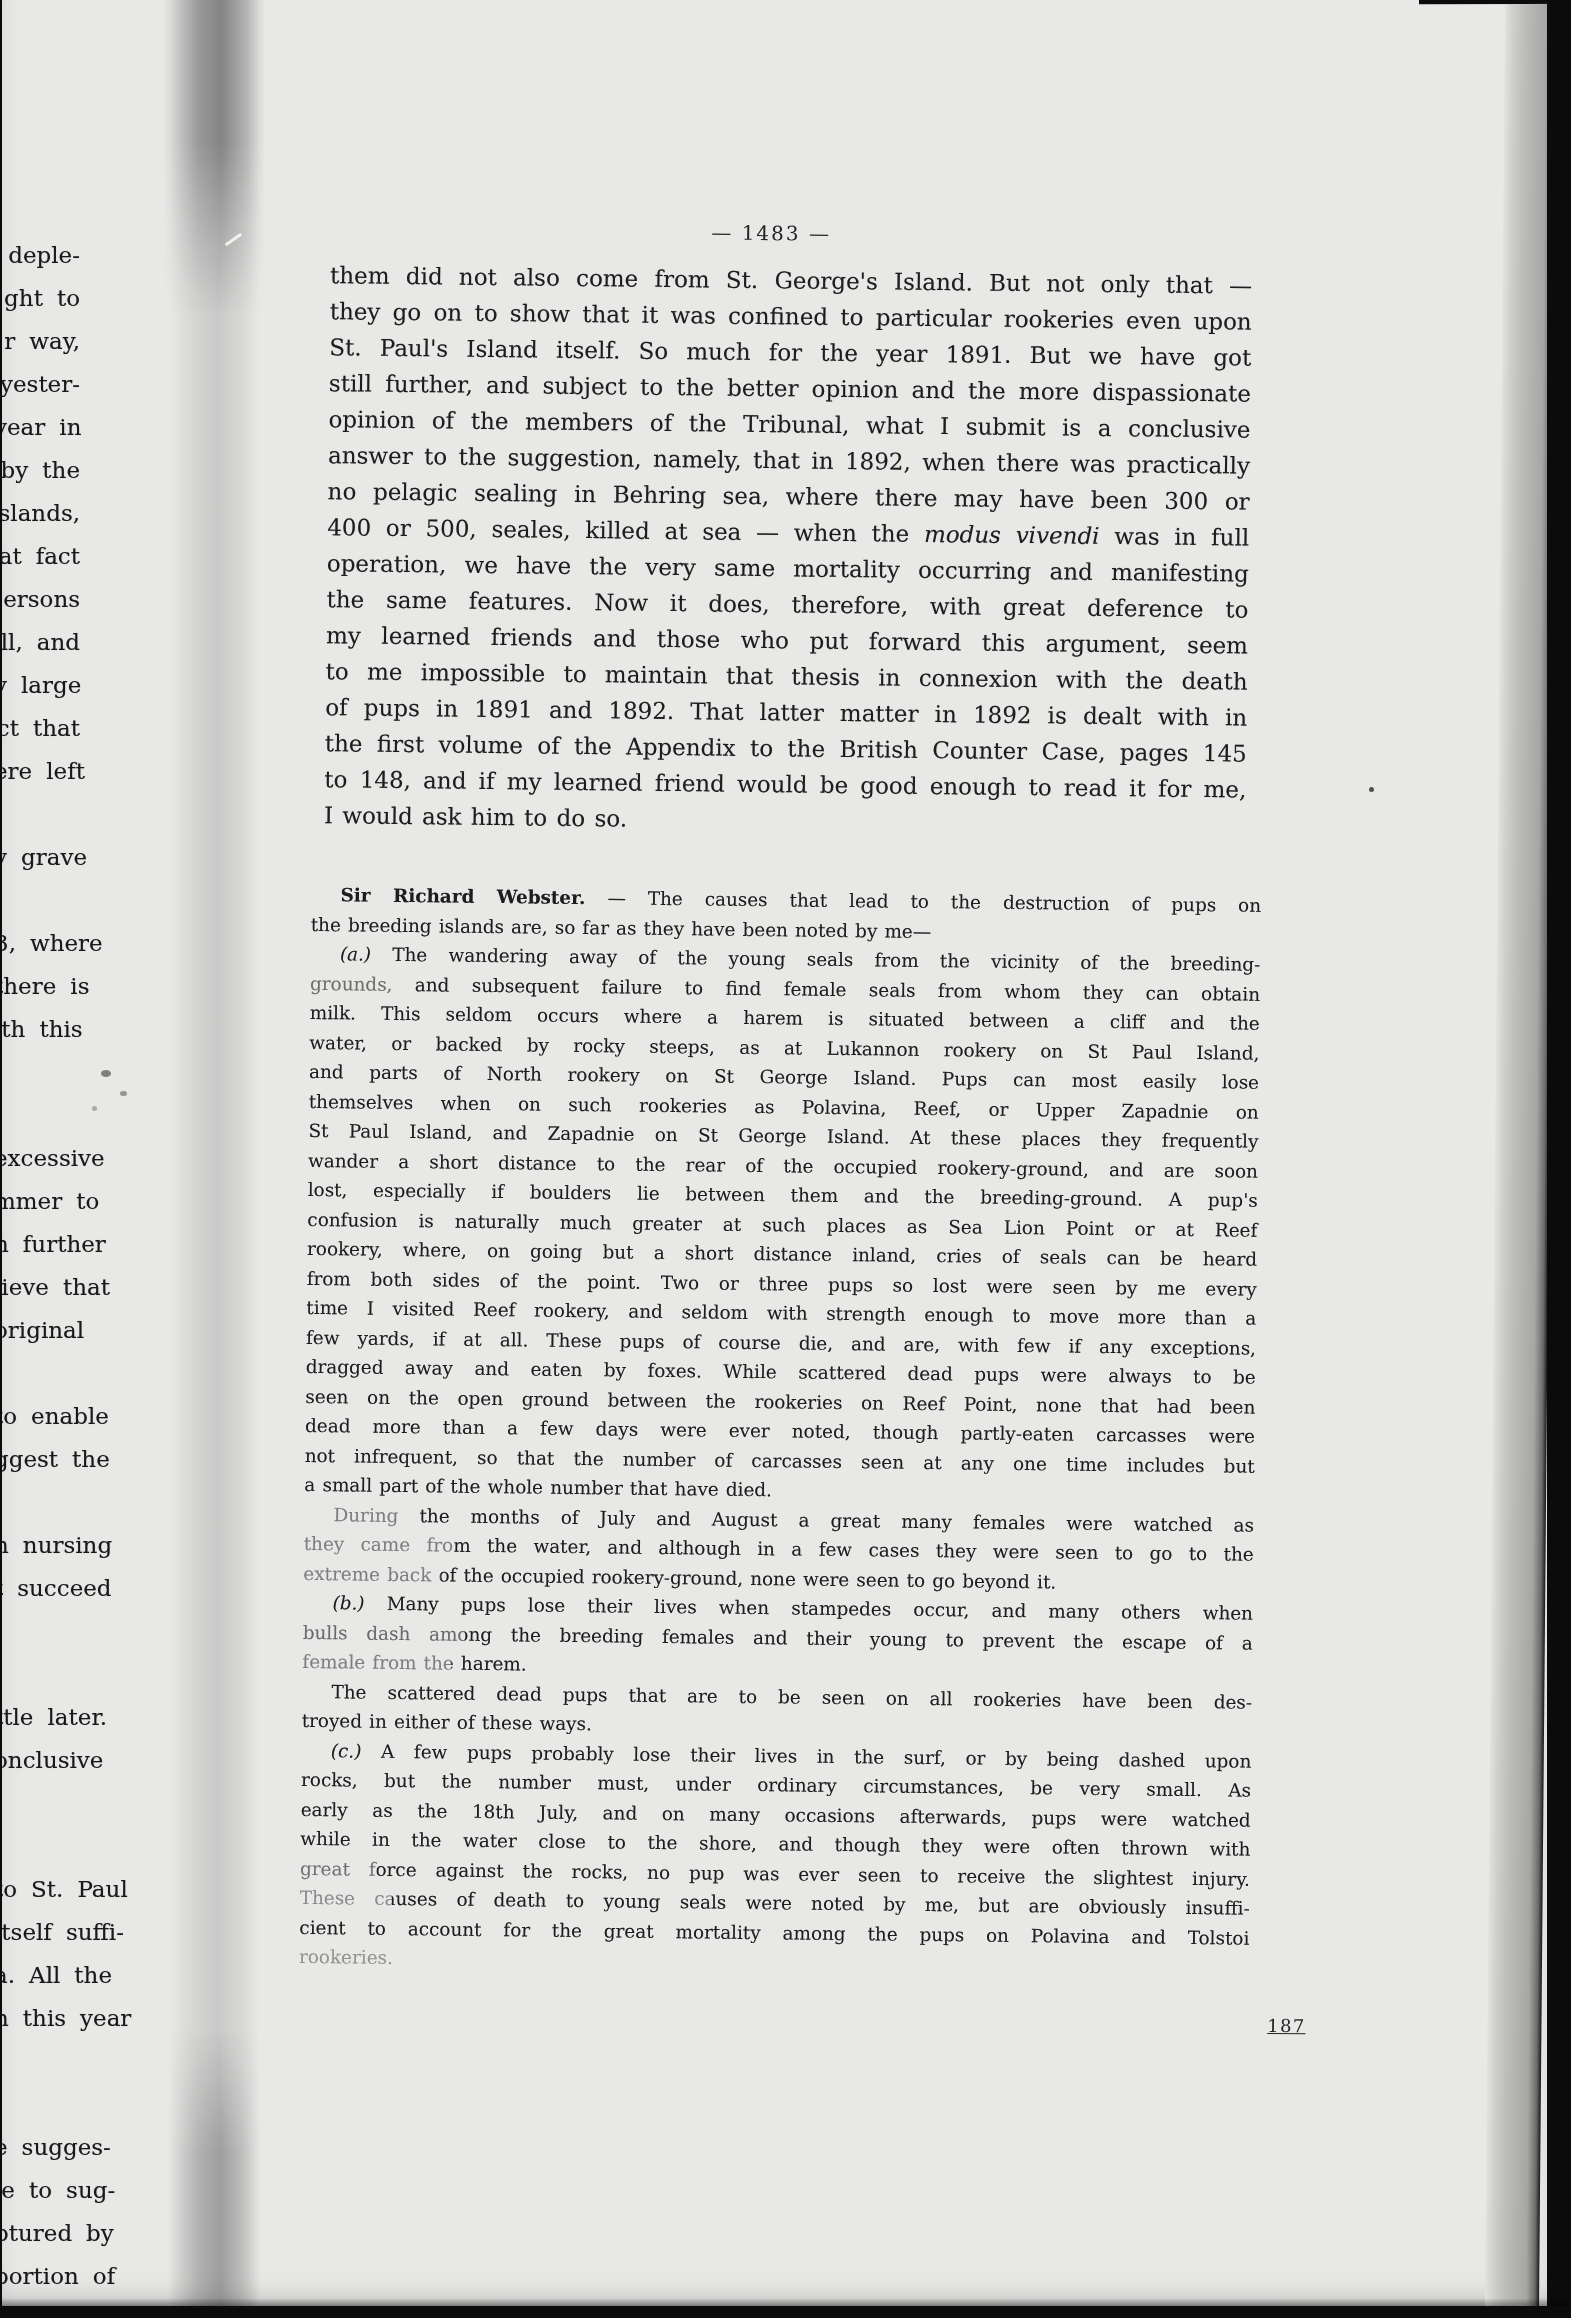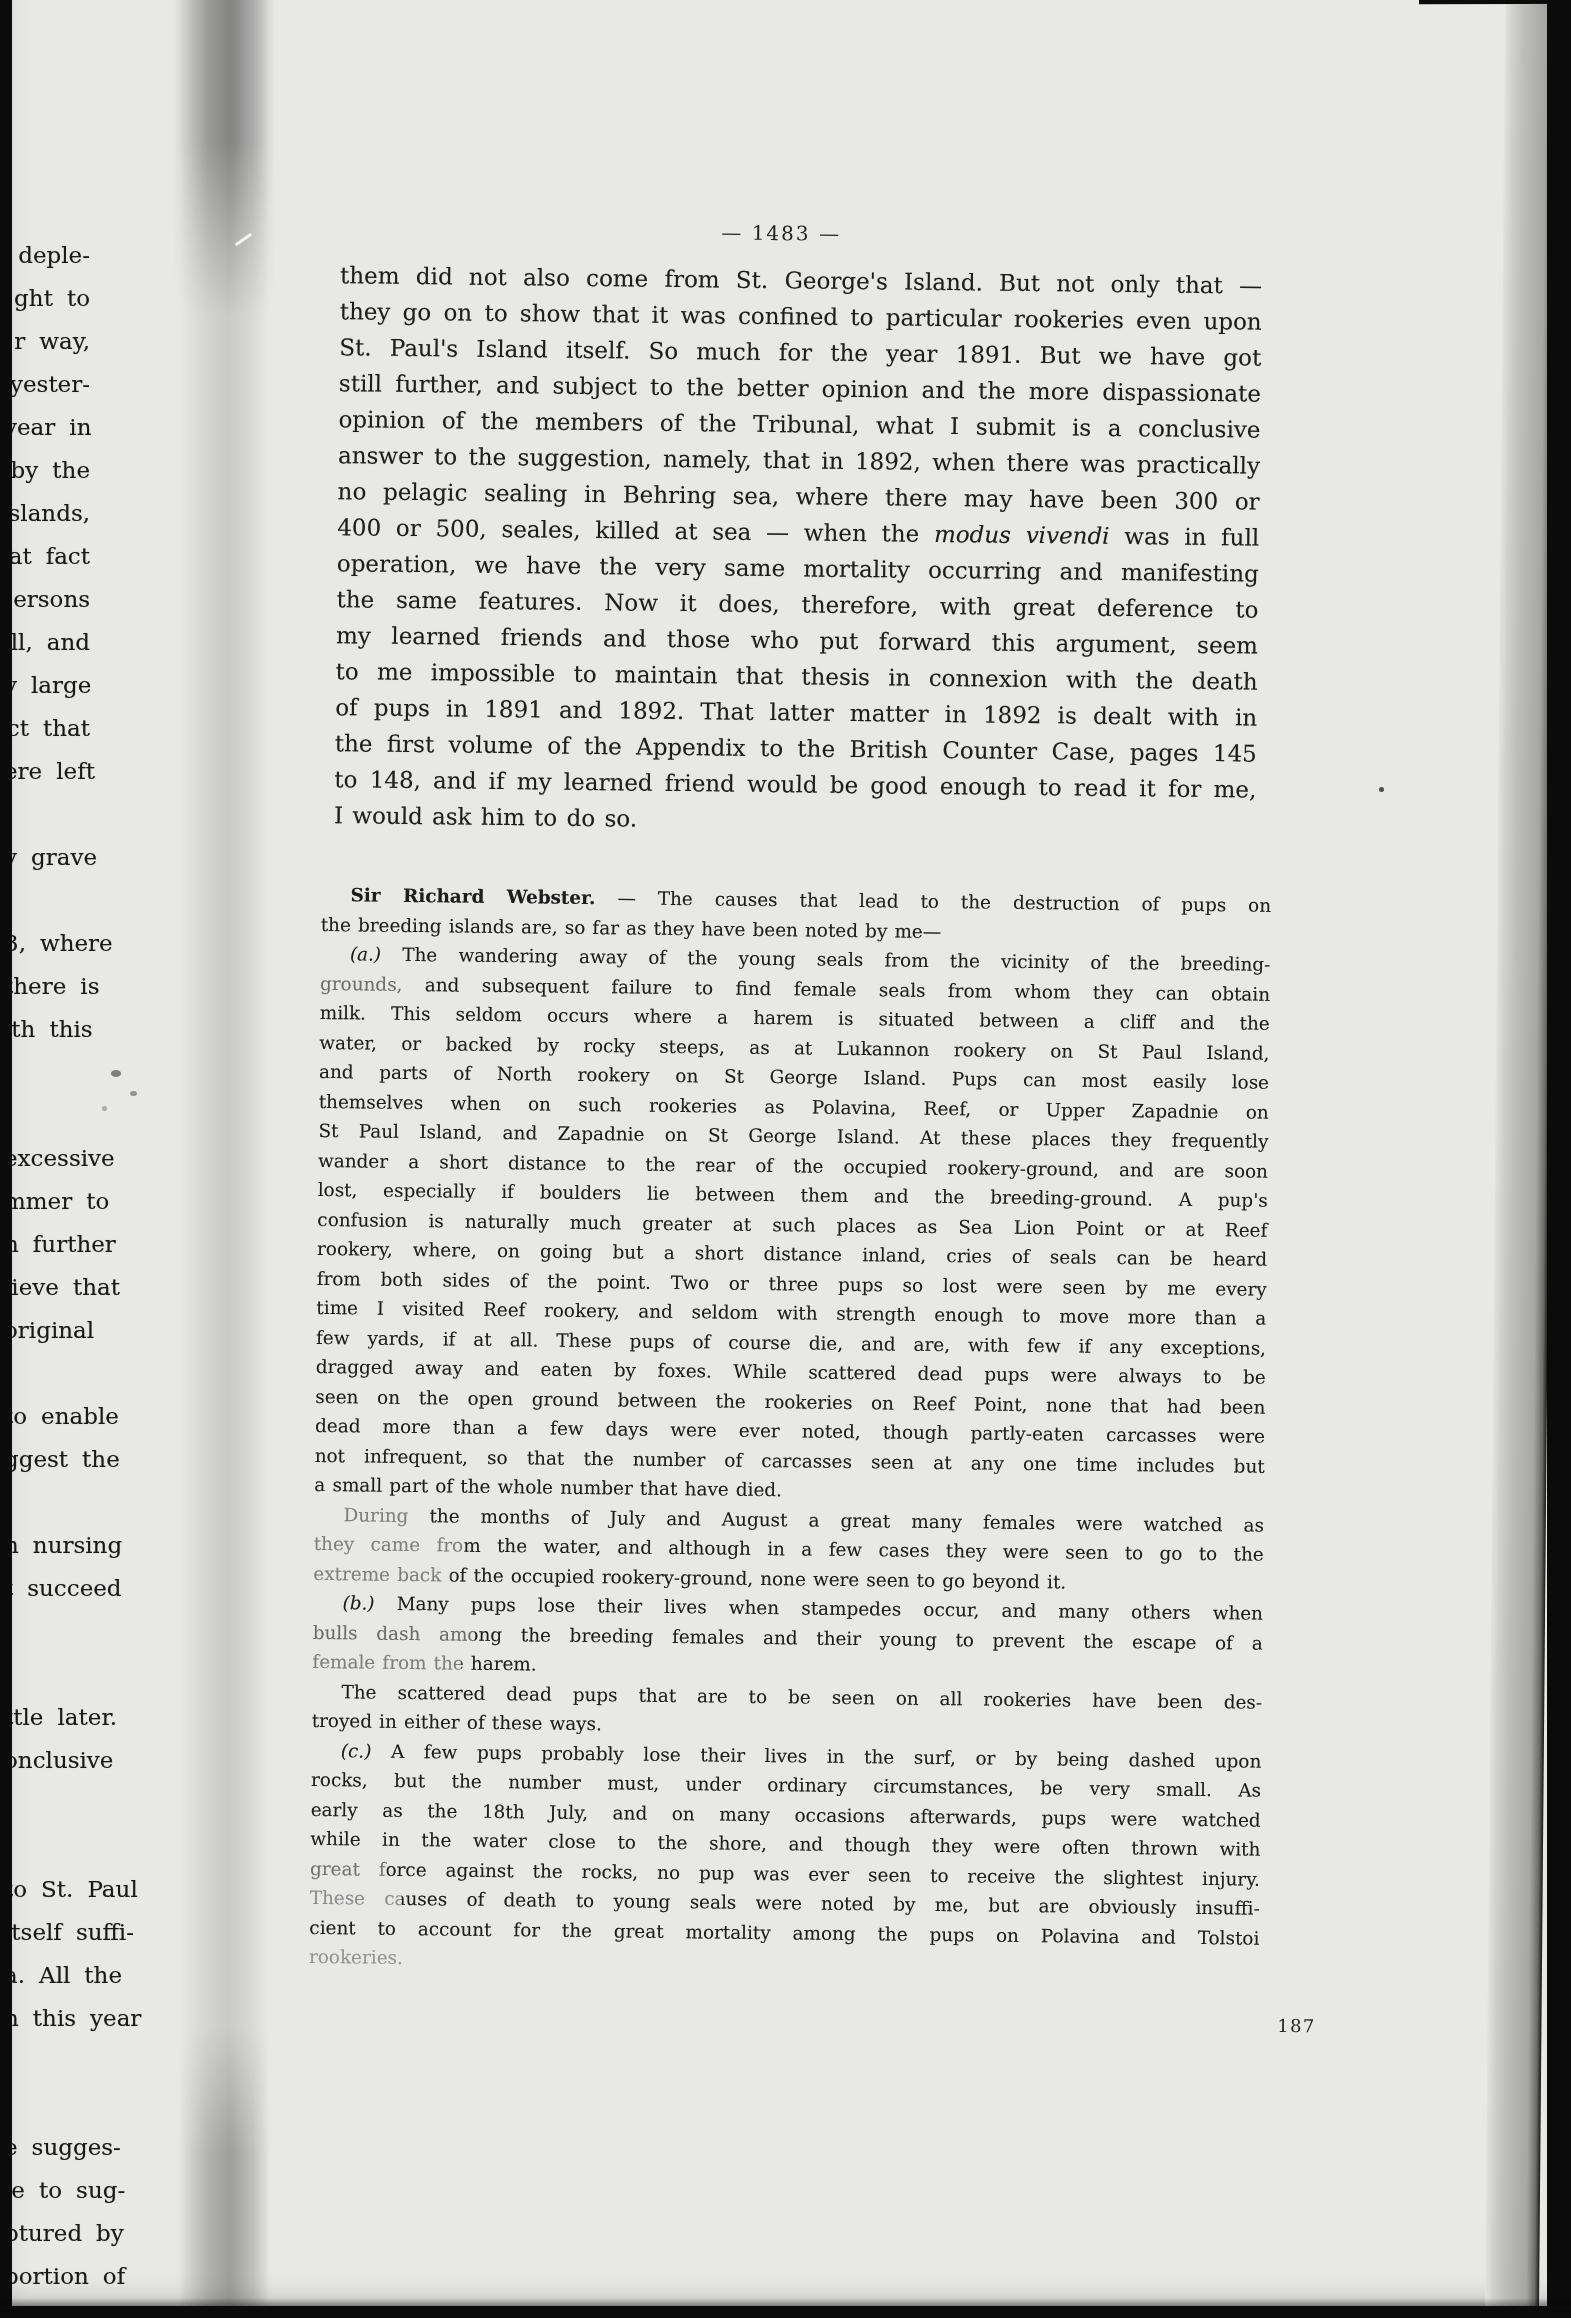--- a/index.html
+++ b/index.html
@@ -2,21 +2,21 @@
 <html style="font-size:10.7px"><head>
 <meta charset="utf-8">
 <style>
   html,body{margin:0;padding:0;}
   body{
     width:1572px;height:2319px;position:relative;overflow:hidden;
     background:var(--bg,#0b0b0b);
     font-family:"DejaVu Serif", serif;
   }
   .paper{
-    position:absolute;left:12px;top:0;width:1548px;height:2307px;
+    position:absolute;left:2px;top:0;width:1548px;height:2307px;
     background:var(--paper,#e8e8e7);
     box-shadow:inset 0 -17.4px 33px -19px rgba(0,0,0,.35);
     overflow:hidden;
   }
   
   .gutter{
     position:absolute;left:167px;top:0;width:90px;height:100%;
     background:linear-gradient(90deg,rgba(40,40,40,0) 0%,rgba(40,40,40,.10) 30%,rgba(40,40,40,.16) 55%,rgba(40,40,40,.08) 82%,rgba(40,40,40,0) 100%);
   }
   .gutter-top{
@@ -71,21 +71,21 @@
     position:absolute;left:317px;top:881px;width:950px;
     font-size:18.4px;line-height:29.5px;word-spacing:1.3px;
     text-shadow:0 0 0.5px rgba(30,30,30,.35);
   }
   .sline{text-align:justify;}
   .sline.just{text-align-last:justify;}
   .sline.ind{text-indent:29.5px;}
   .tpara{margin:0;}
   .folio{
     position:absolute;left:1286px;top:2005px;
-    font-size:18px;letter-spacing:1.3px;color:#242424;
+    font-size:18px;letter-spacing:1.3px;color:#242424;text-decoration:underline;
   }
   
   .fade{position:absolute;background:rgba(232,232,231,.48);pointer-events:none;}
   .f1{left:315px;top:968px;width:87px;height:28px;background:rgba(232,232,231,.40);}
   .f2{left:315px;top:1498px;width:117px;height:29.5px;}
   .f3{left:315px;top:1527px;width:153px;height:29.5px;}
   .f4{left:315px;top:1557px;width:139px;height:29.5px;}
   .f5{left:315px;top:1616px;width:164px;height:29.5px;background:rgba(232,232,231,.38);}
   .f6{left:315px;top:1645px;width:151px;height:29.5px;}
   .f7{left:315px;top:1851px;width:79px;height:29.5px;background:rgba(232,232,231,.42);}

